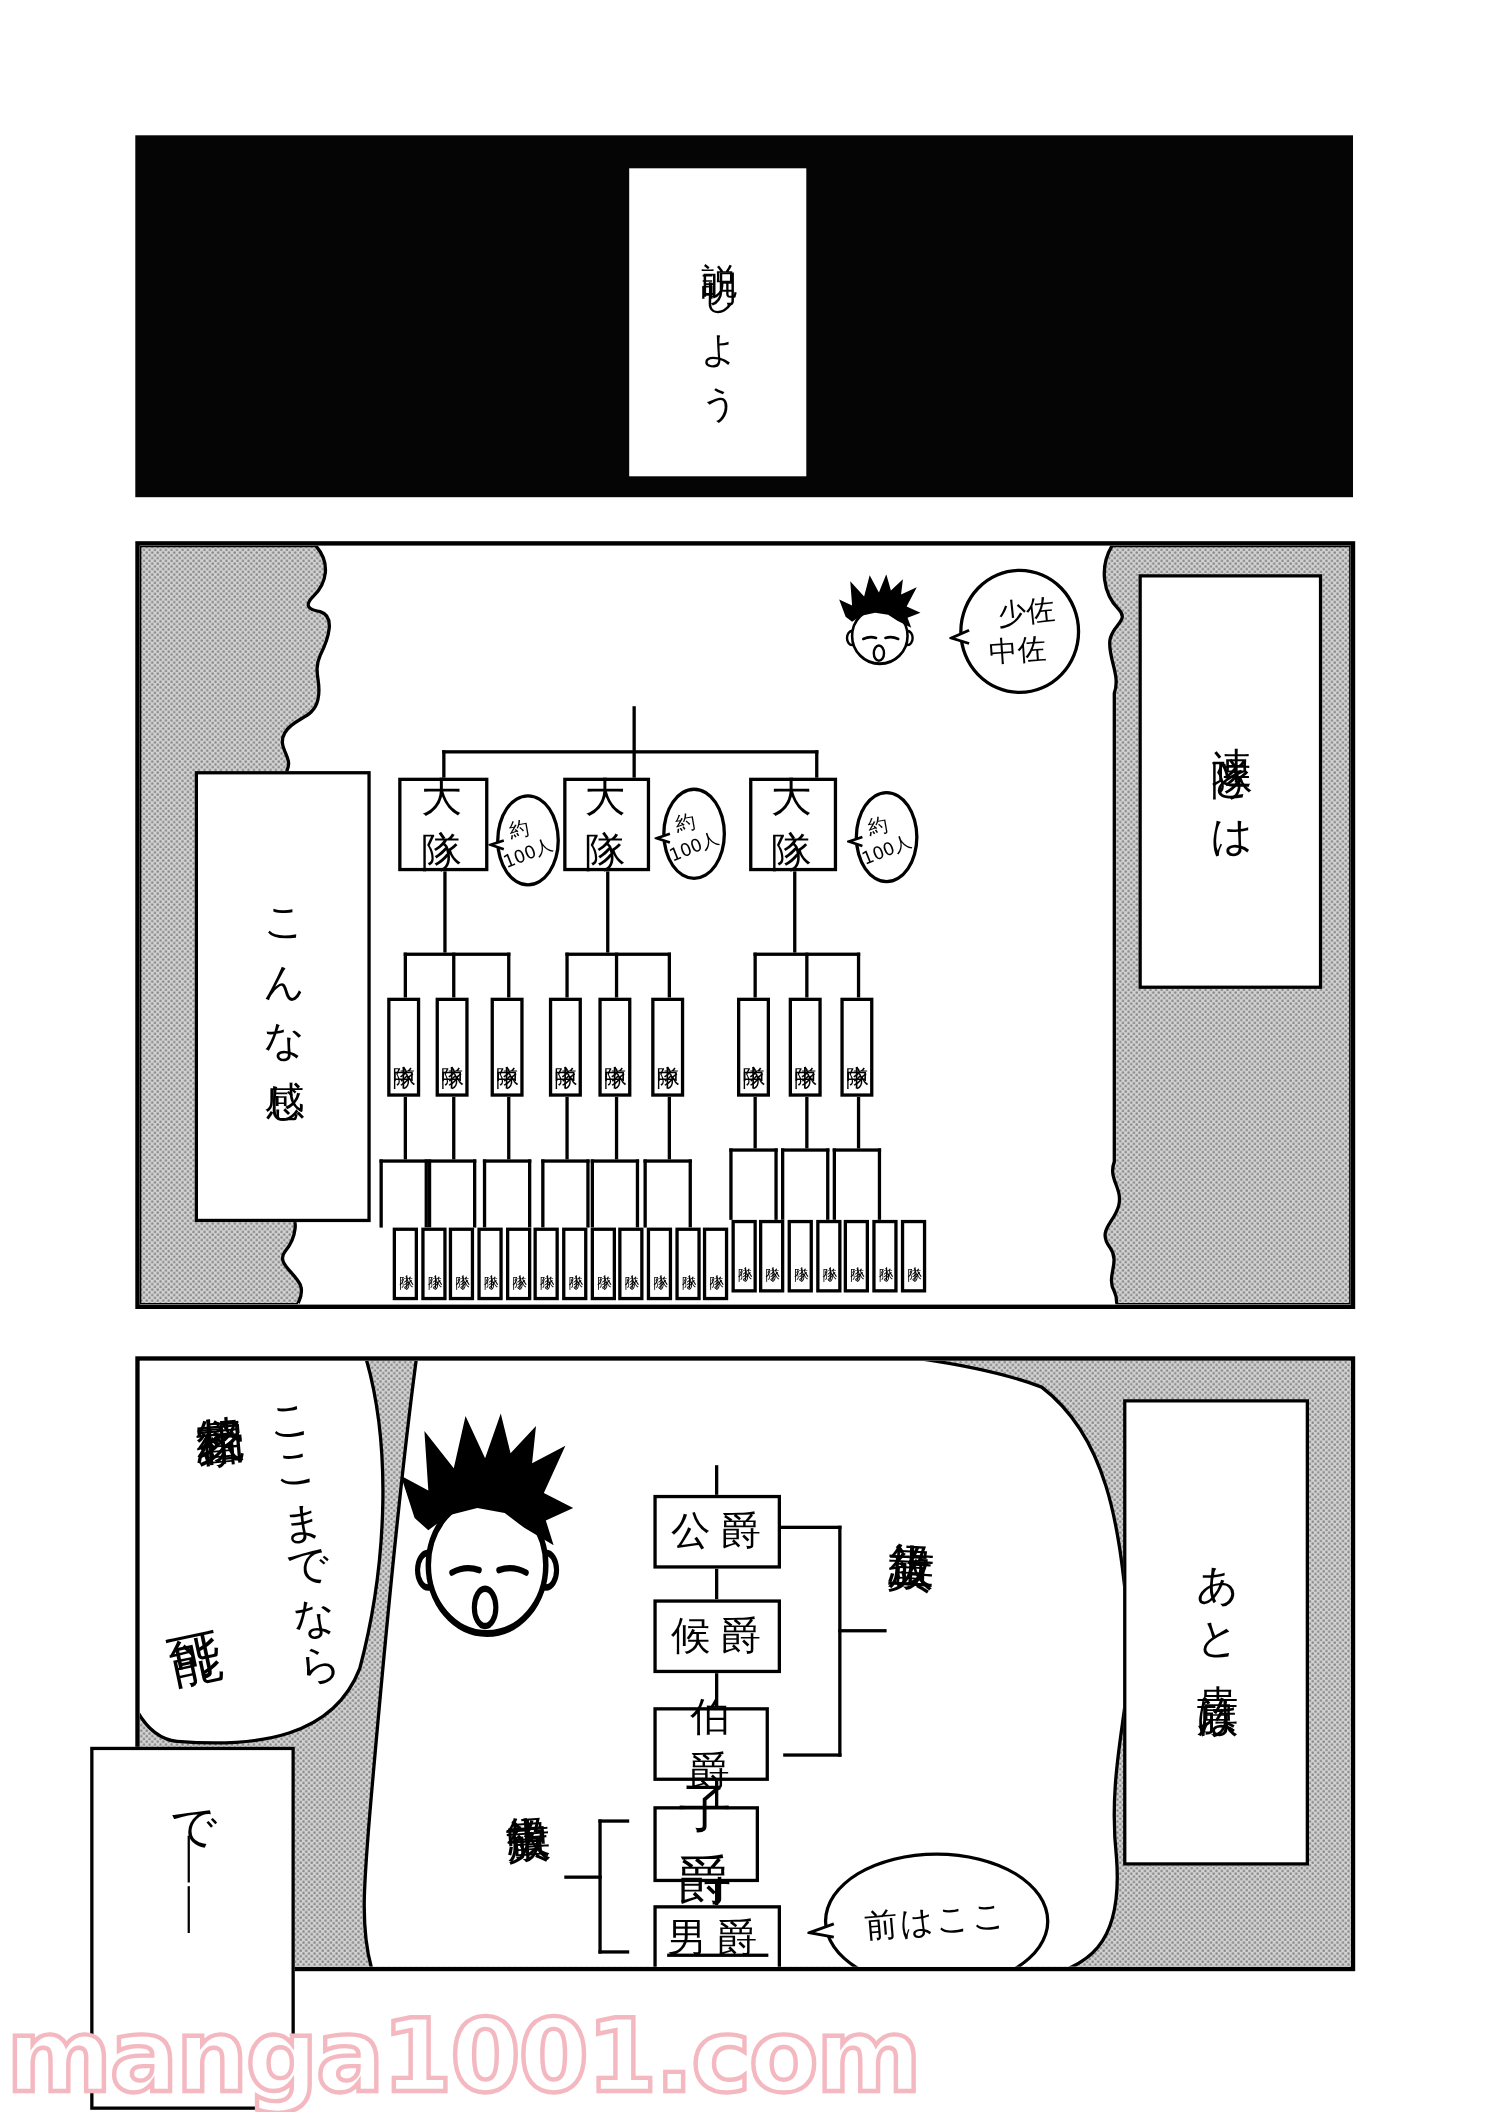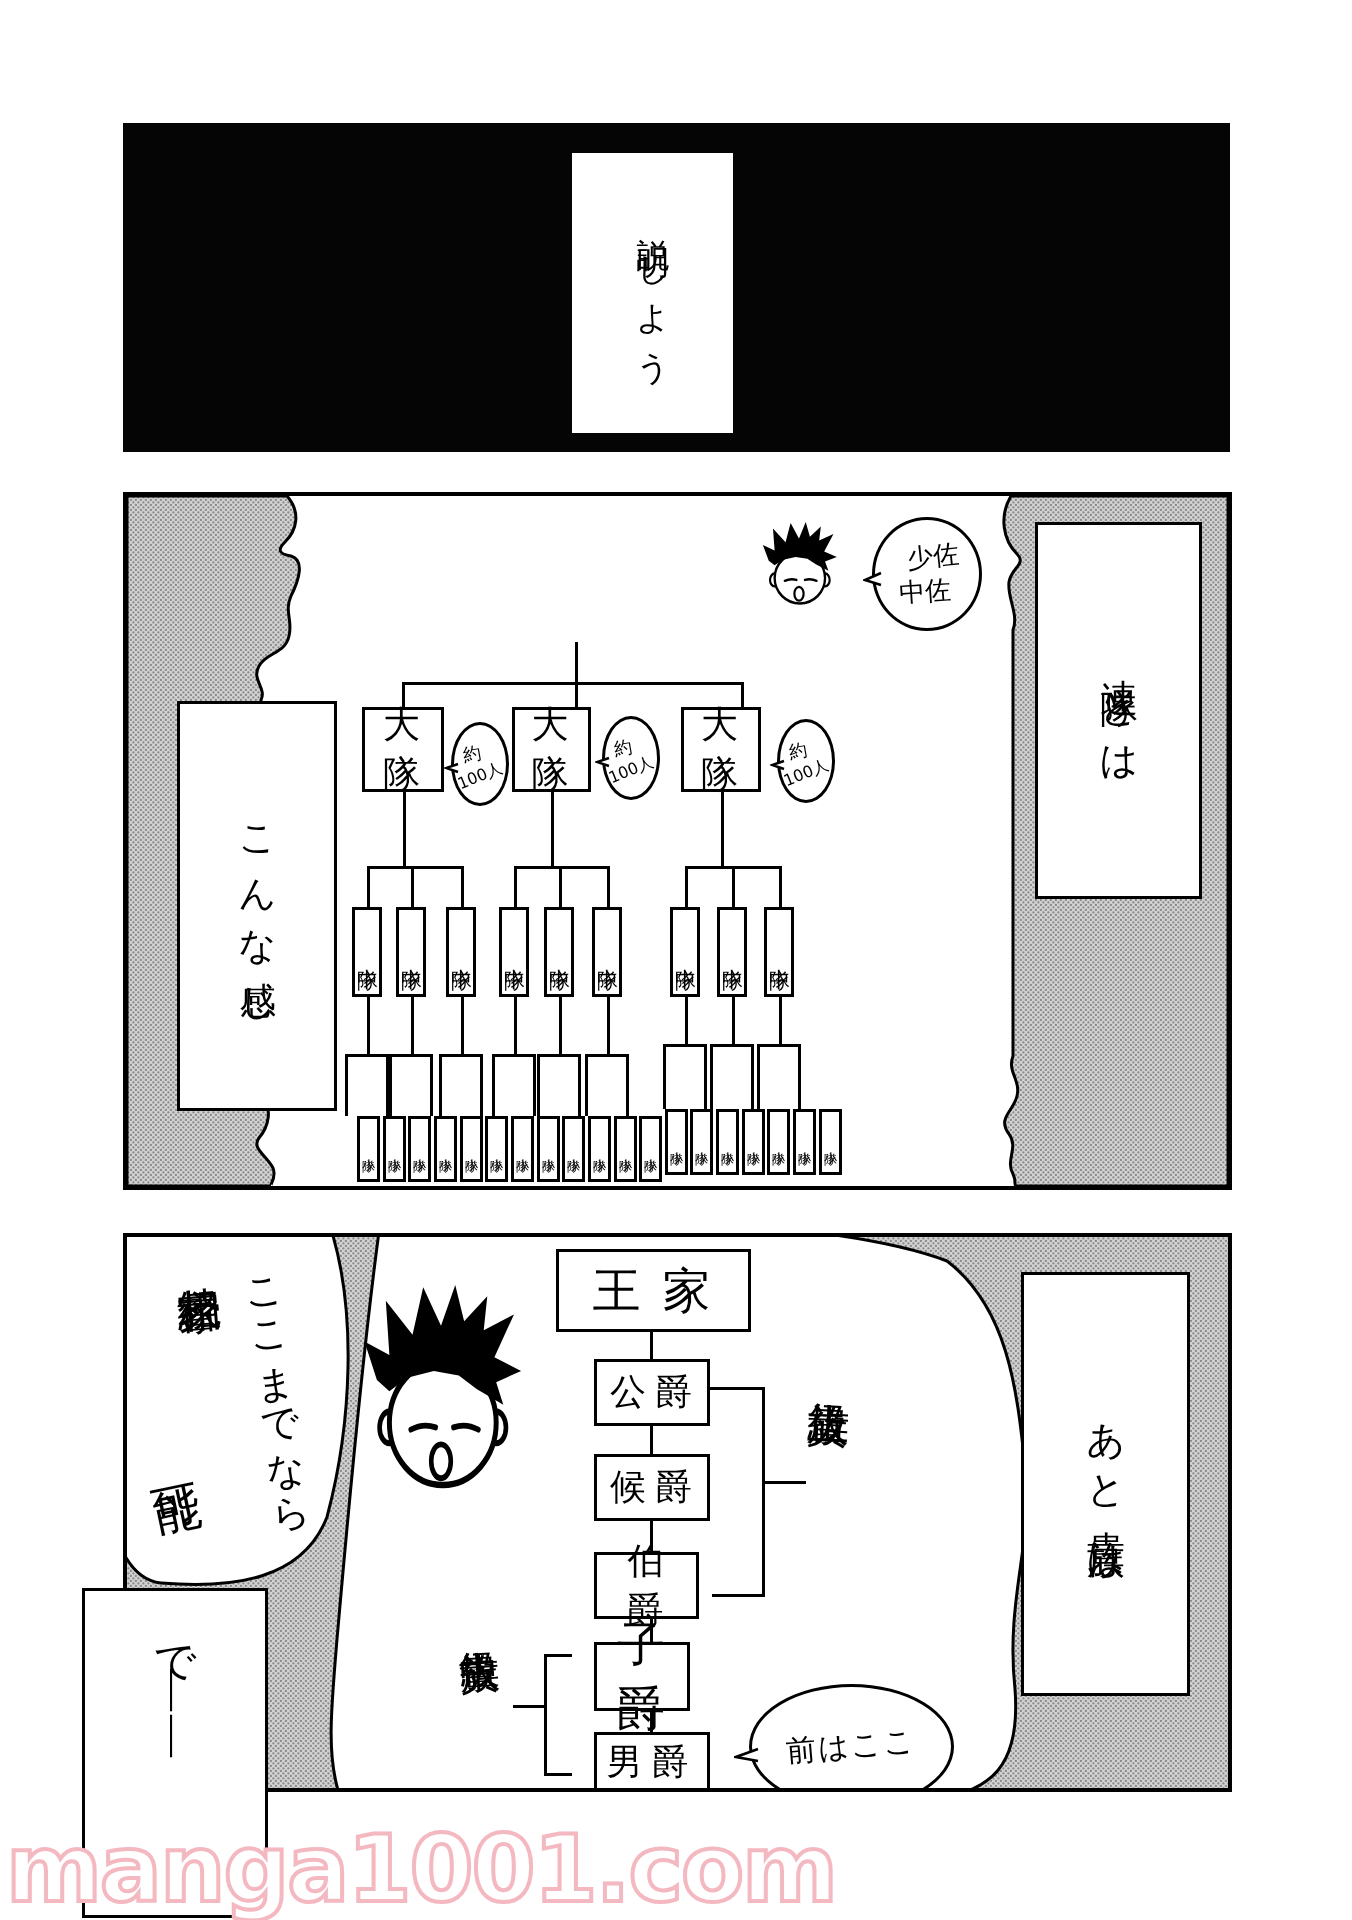--- a/index.html
+++ b/index.html
@@ -232,36 +232,35 @@
       <svg width="178" height="226" viewBox="0 0 100 100" preserveAspectRatio="none">
         <use href="#chibi-face"></use>
       </svg>
     </div>
 
     <div class="cap" style="left:894px;top:35px;width:169px;height:424px;">
       <span class="serif-v" style="font-size:38px;letter-spacing:9px;">あと貴族は</span>
     </div>
 
     <div id="p3-chart">
-      <div class="cbox hand" style="left:429px;top:12px;width:195px;height:83px;font-size:48px;letter-spacing:22px;padding-left:18px;">王家</div>
 
       <div class="notecol hand" style="left:682px;top:133px;font-size:42px;transform:rotate(3deg);">上級貴族</div>
       <div class="notecol hand" style="left:327px;top:383px;font-size:40px;transform:rotate(-4deg);">中級貴族</div>
 
       <div class="bubble hand" style="left:622px;top:447px;width:205px;height:125px;">
         <svg class="tail" style="left:-18px;top:58px;" width="26" height="20">
           <path d="M24,4 L2,12 L24,16" fill="#fff" stroke="#000" stroke-width="2.6"></path>
         </svg>
         <span style="font-size:30px;transform:rotate(-5deg);letter-spacing:2px;">前はここ</span>
       </div>
     <div class="cbox hand" style="left: 467px; top: 122px; width: 116px; height: 67px; font-size: 36px; letter-spacing: 10px; padding-left: 8px;">公爵</div>
         <div class="cbox hand" style="left: 467px; top: 217px; width: 116px; height: 67px; font-size: 36px; letter-spacing: 10px; padding-left: 8px;">候爵</div>
         <div class="cbox hand" style="left: 467px; top: 315px; width: 105px; height: 67px; font-size: 36px; letter-spacing: 10px; padding-left: 8px;">伯爵</div>
         <div class="cbox hand" style="left: 467px; top: 405px; width: 96px; height: 69px; font-size: 48px; letter-spacing: 10px; padding-left: 8px;">子爵</div>
-        <div class="cbox hand" style="left: 467px; top: 495px; width: 116px; height: 60px; font-size: 36px; letter-spacing: 10px; padding-left: 1px;">男爵</div>
+        <div class="cbox hand" style="left: 467px; top: 495px; width: 116px; height: 60px; font-size: 36px; letter-spacing: 10px; padding-left: 1px; text-decoration: underline;">男爵</div>
         <div class="lv" style="left: 523px; top: 95px; height: 27px;"></div>
         <div class="lv" style="left: 523px; top: 189px; height: 28px;"></div>
         <div class="lv" style="left: 523px; top: 284px; height: 31px;"></div>
         <div class="lv" style="left: 523px; top: 382px; height: 23px;"></div>
         <div class="lv" style="left: 523px; top: 474px; height: 21px;"></div>
         <div class="lh" style="left: 579px; top: 150px; width: 59px;"></div>
         <div class="lv" style="left: 635px; top: 150px; height: 210px;"></div>
         <div class="lh" style="left: 585px; top: 357px; width: 53px;"></div>
         <div class="lh" style="left: 635px; top: 244px; width: 44px;"></div>
         <div class="lh" style="left: 417px; top: 417px; width: 28px;"></div>

